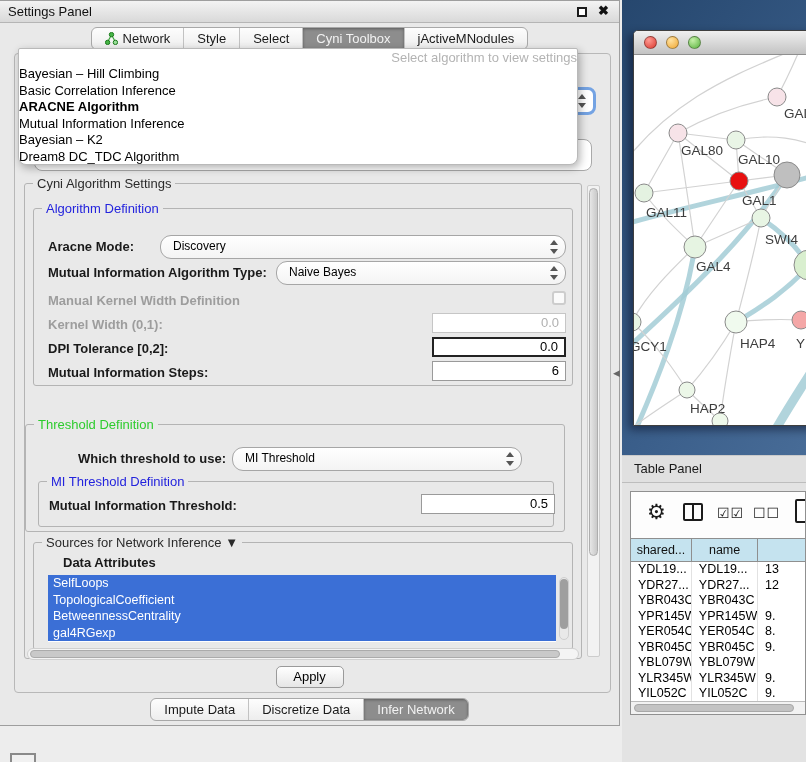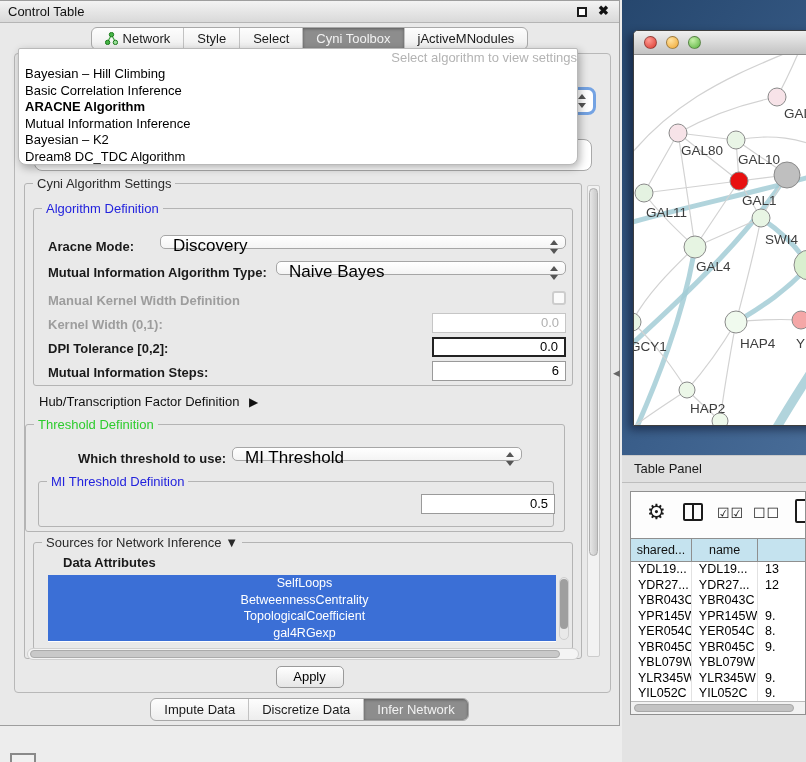--- a/index.html
+++ b/index.html
@@ -36,38 +36,38 @@
   .combo-frag1 { left:28px; top:86px; width:568px; height:28px; border:3px solid #74a3e3;
         border-radius:8px; background:#fff; z-index:1; }
   .combo-frag2 { left:34px; top:138px; width:558px; height:32px; border:1px solid #a9a9a9;
         border-radius:8px; background:#fff; z-index:1; }
 
   
   #popup { left:18px; top:47px; width:560px; height:117px; background:#fff;
         border:1px solid #b9b9b9; border-radius:2px 2px 8px 8px;
         box-shadow:2px 3px 8px rgba(0,0,0,.3); z-index:5; overflow:hidden; }
   .pop-prompt { height:17px; text-align:right; color:#b3b3b3; font-size:13px; line-height:17px; }
-  .pop-item { height:16.5px; font-size:13px; line-height:16.5px; padding-left:6px; color:#000; white-space:nowrap; }
+  .pop-item { height:16.5px; font-size:13px; line-height:16.5px; color:#000; white-space:nowrap; }
   .pop-item.bold { font-weight:bold; }
 
   
   .group { position:absolute; border:1px solid #b4b4b4; border-radius:3px; }
   .group-title { position:absolute; top:-8px; left:8px; background:#e9e9e9; padding:0 4px;
         font-size:13px; white-space:nowrap; }
   .t-dark  { color:#2b2b2b; }
   .t-blue  { color:#2323dd; }
   .t-green { color:#2ecc2e; }
 
   #settings-group { left:24px; top:182px; width:558px; height:476px; }
 
   .lbl { position:absolute; font-size:13px; font-weight:bold; color:#1a1a1a; white-space:nowrap; }
   .lbl.disabled { color:#9d9d9d; }
 
-  .combo { position:absolute; height:14px; background:linear-gradient(#ffffff,#f4f4f4);
-        border:1px solid #a6a6a6; border-radius:5px; font-size:17px; line-height:20px;
+  .combo { position:absolute; height:24px; background:linear-gradient(#ffffff,#f4f4f4);
+        border:1px solid #a6a6a6; border-radius:11px; font-size:12px; line-height:20px;
         padding-left:12px; color:#000; }
   .spinner { position:absolute; right:7px; top:4px; width:9px; height:14px; }
   .spinner:before, .spinner:after { content:""; position:absolute; left:1px; border-left:4px solid transparent; border-right:4px solid transparent; }
   .spinner:before { top:0; border-bottom:5px solid #555; }
   .spinner:after  { bottom:0; border-top:5px solid #555; }
 
   .field { position:absolute; height:20px; width:134px; background:#fff; border:1px solid #9a9a9a;
         font-size:13px; line-height:18px; text-align:right; padding-right:6px; color:#000; }
   .field.disabled { color:#b0b0b0; border-color:#c6c6c6; }
   .field.focused { border:2px solid #222; line-height:16px; }
@@ -76,21 +76,21 @@
         border-radius:3px; background:#fafafa; }
 
   #alg-def   { left:8px;  top:24px;  width:540px; height:178px; }
   #thr-group { left:0;  top:240px; width:540px; height:108px; }
   #mi-group  { left:12px; top:56px;  width:516px; height:46px; }
   #src-group { left:8px;  top:358px; width:540px; height:108px; }
 
   #hub-row { position:absolute; left:14px; top:210px; font-size:13px; color:#111; }
   .arrow-right { font-size:12px; position:relative; top:0px; margin-left:6px; }
 
-  #attr-list { position:absolute; left:14px; top:32px; width:508px; height:67px; background:#fff; overflow:hidden;text-align:center; }
+  #attr-list { position:absolute; left:14px; top:32px; width:508px; height:67px; background:#fff; overflow:hidden; }
   .attr-item { height:16.5px; background:#3b6fd6; color:#fff; font-size:12.5px; line-height:16.5px;
         padding-left:5px; white-space:nowrap; }
   #attr-vscroll { position:absolute; right:3px; top:34px; width:10px; height:63px; background:#e9e9e9;
         border:1px solid #cfcfcf; border-radius:5px; }
   #attr-vthumb { position:absolute; left:0px; top:1px; width:8px; height:50px; background:#9f9f9f; border-radius:4px; }
 
   #set-vscroll { left:587px; top:184px; width:13px; height:472px; background:#f2f2f2;
         border:1px solid #cccccc; border-radius:2px; }
   #set-vthumb { position:absolute; left:1px; top:2px; width:9px; height:368px; border-radius:5px;
         background:linear-gradient(90deg,#e6e6e6,#c9c9c9); border:1px solid #adadad; }
@@ -143,21 +143,21 @@
         border:1px solid #a8a8a8; border-radius:4px; }
 
   #splitter-arrow { left:613px; top:368px; font-size:9px; color:#666; }
   #float-dock-ic { left:10px; top:753px; width:26px; height:14px; border:2px solid #8a8a8a; background:#f1f1f1; }
 </style>
 </head>
 <body>
 
 <div id="cp" class="abs">
   <div id="cp-titlebar" class="abs">
-    <span id="cp-title" class="abs">Control Table</span>
+    <span id="cp-title" class="abs">Settings Panel</span>
     <span id="cp-float" class="abs"></span>
     <span id="cp-close" class="abs">✖</span>
   </div>
 
   <div id="tabs-row" class="abs">
     <div class="tabbar">
       <div class="tab">
         <svg width="13" height="13" viewBox="0 0 13 13">
           <line x1="6.5" y1="3" x2="2.5" y2="10" stroke="#3aa53a" stroke-width="1.2"></line>
           <line x1="6.5" y1="3" x2="10.5" y2="10" stroke="#3aa53a" stroke-width="1.2"></line>
@@ -225,50 +225,47 @@
       <span class="lbl disabled" style="left:14px; top:108px;">Kernel Width (0,1):</span>
       <div class="field disabled" style="left:398px; top:104px;">0.0</div>
 
       <span class="lbl" style="left:14px; top:132px;">DPI Tolerance [0,2]:</span>
       <div class="field focused" style="left:398px; top:128px;">0.0</div>
 
       <span class="lbl" style="left:14px; top:156px;">Mutual Information Steps:</span>
       <div class="field" style="left:398px; top:152px;">6</div>
     </div>
 
-    <div id="hub-row">
-      <span>Hub/Transcription Factor Definition</span>
-      <span class="arrow-right">▶</span>
-    </div>
 
     <div id="thr-group" class="group">
       <span class="group-title t-green">Threshold Definition</span>
 
       <span class="lbl" style="left:52px; top:26px;">Which threshold to use:</span>
       <div class="combo" style="left:206px; top:22px; width:290px;">
         <span>MI Threshold</span>
         <span class="spinner"></span>
       </div>
 
       <div id="mi-group" class="group">
         <span class="group-title t-blue">MI Threshold Definition</span>
+        <span class="lbl" style="left:10px; top:16px;">Mutual Information Threshold:</span>
         <div class="field" style="left:382px; top:12px;">0.5</div>
       </div>
     </div>
 
     <div id="src-group" class="group">
       <span class="group-title t-dark">
         <span>Sources for Network Inference</span>
         <span>▼</span>
       </span>
       <span class="lbl" style="left:8px; top:12px;margin-left:21px;">Data Attributes</span>
       <div id="attr-list">
           <div class="attr-item">SelfLoops</div>
+          <div class="attr-item">TopologicalCoefficient</div>
           <div class="attr-item">BetweennessCentrality</div>
-          <div class="attr-item">TopologicalCoefficient</div>
           <div class="attr-item">gal4RGexp</div>
         </div>
       <div id="attr-vscroll">
           <div id="attr-vthumb"></div>
         </div>
     </div>
 
     <div id="set-hscroll">
         <div id="set-hthumb"></div>
       </div>

